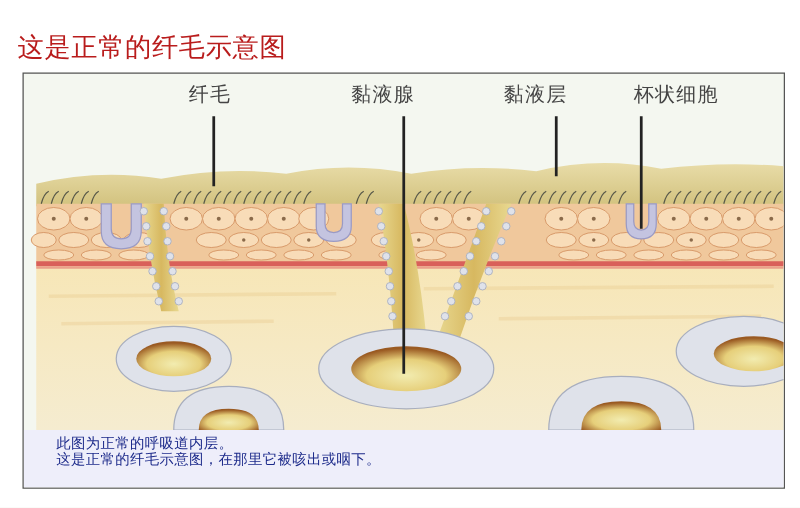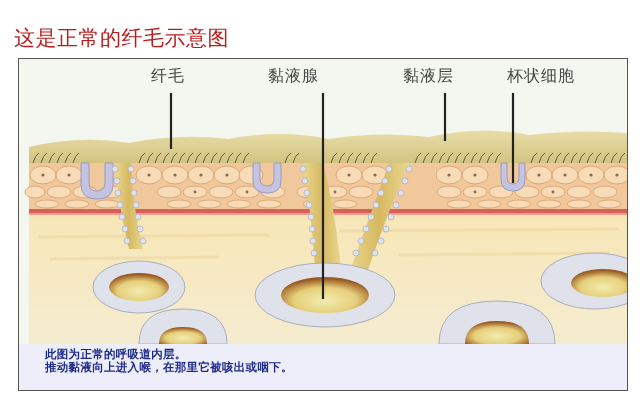--- a/index.html
+++ b/index.html
@@ -19,21 +19,21 @@
   .label {
     position:absolute; top:7px; font-family:"DejaVu Serif","Liberation Serif",serif;
     font-size:16px; color:#444; white-space:nowrap; letter-spacing:1px;
   }
   .caption {
     position:absolute; left:0; top:285px; width:608px; height:46px; background:#eeeefa;
     padding:4px 0 0 26px; box-sizing:border-box;
   }
   .caption-line {
     font-family:"DejaVu Serif","Liberation Serif",serif; font-size:11.5px; line-height:12.5px;
-    color:#1c2a8a; font-weight:bold; white-space:nowrap; letter-spacing:0.3px;
+    color:#1c2a8a; font-weight:normal; white-space:nowrap; letter-spacing:0.3px;
   }
 </style>
 </head>
 <body>
 
 <div class="page-title">这是正常的纤毛示意图</div>
 
 <div class="frame">
   <svg class="diagram" viewBox="0 0 608 285" width="608" height="285">
     <defs>
@@ -276,21 +276,21 @@
 
     <g stroke="#222" stroke-width="2.2">
       <line x1="152" y1="34" x2="152" y2="90"></line>
       <line x1="304" y1="34" x2="304" y2="240"></line>
       <line x1="426" y1="34" x2="426" y2="82"></line>
       <line x1="494" y1="34" x2="494" y2="124"></line>
     </g>
   </svg>
 
   <div class="label" style="left:132px;">纤毛</div>
-  <div class="label" style="left:249px;">黏液腺</div>
+  <div class="label" style="left:262px;">黏液腺</div>
   <div class="label" style="left:488px;">杯状细胞</div>
   <div class="label" style="left:384px;">黏液层</div>
 
   <div class="caption">
     <div class="caption-line">此图为正常的呼吸道内层。</div>
-    <div class="caption-line">推动黏液向上进入喉，在那里它被咳出或咽下。</div>
+    <div class="caption-line">这是正常的纤毛示意图，在那里它被咳出或咽下。</div>
   </div>
 </div>
 
 </body></html>

